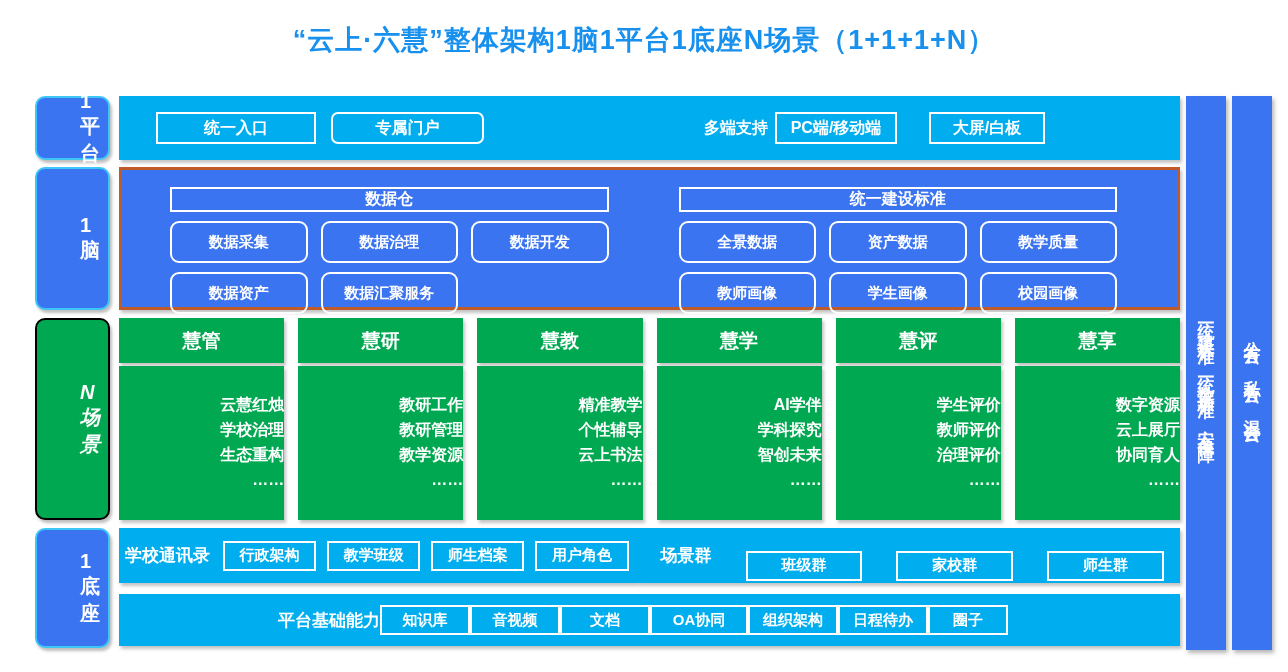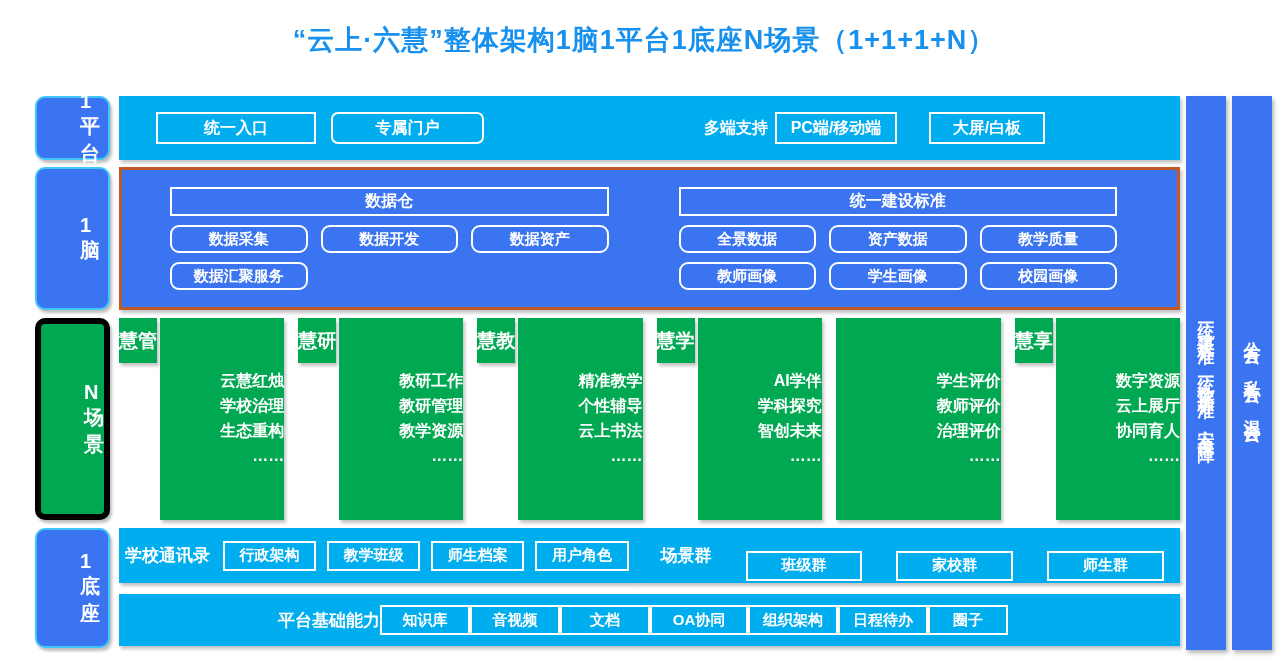--- a/index.html
+++ b/index.html
@@ -18,21 +18,21 @@
   .page-title{
     position:absolute;top:22px;left:0;right:0;text-align:center;
     font-size:27px;font-weight:700;color:var(--title-blue);letter-spacing:1px;
   }
   .row{position:absolute;left:35px;width:1145px;display:flex;gap:9px;}
   .side-label{
     width:75px;flex:none;border-radius:10px;display:flex;align-items:center;justify-content:center;
     color:#fff;font-weight:700;font-size:20px;box-shadow:2px 3px 3px rgba(110,110,110,.45);padding-left:43px;
   }
   .blue-label{background:var(--brand-blue);border:2px solid #3EC6F8;}
-  .green-label{background:var(--green);border:6px solid #000000;}
+  .green-label{background:var(--green);border:2px solid #000000;font-style:italic;}
 
   .wbtn{
     border:2px solid #fff;color:#fff;font-weight:700;
     display:flex;align-items:center;justify-content:center;text-align:center;white-space:nowrap;
   }
 
   
   .row-platform{top:96px;height:64px;}
   .platform-bar{
     flex:1;background:var(--cyan);box-shadow:2px 3px 3px rgba(110,110,110,.4);
@@ -51,26 +51,26 @@
     flex:1;background:var(--brand-blue);border:3px solid var(--orange-border);
     box-shadow:2px 3px 3px rgba(110,110,110,.4);
     display:flex;padding:17px 60px 17px 48px;gap:70px;
   }
   .brain-group{flex:1;display:flex;flex-direction:column;}
   .brain-header{
     height:30px;border:2px solid #fff;color:#fff;font-weight:700;font-size:16px;
     display:flex;align-items:center;justify-content:center;margin-bottom:9px;
   }
   .brain-grid{display:grid;grid-template-columns:repeat(3,1fr);gap:9px 13px;}
-  .brain-btn{height:28px;border-radius:9px;font-size:15px;}
+  .brain-btn{height:42px;border-radius:9px;font-size:15px;}
 
   
   .row-scenes{top:318px;height:202px;}
   .scenes-area{flex:1;display:flex;gap:14px;}
-  .scene-col{flex:1;display:flex;flex-direction:row;gap:3px;}
+  .scene-col{flex:1;display:flex;flex-direction:column;gap:3px;}
   .scene-header{
     height:45px;background:var(--green);box-shadow:2px 3px 3px rgba(110,110,110,.4);
     color:#fff;font-weight:700;font-size:19px;display:flex;align-items:center;justify-content:center;
   }
   .scene-body{
     flex:1;background:var(--green);box-shadow:2px 3px 3px rgba(110,110,110,.4);
     color:#fff;font-weight:700;font-size:16px;line-height:1.55;
     display:flex;flex-direction:column;align-items:flex-end;justify-content:center;text-align:center;
   }
 
@@ -124,20 +124,21 @@
   </div>
 </div>
 
 <div class="row row-brain">
   <div class="side-label blue-label">1脑</div>
   <div class="brain-box">
     <div class="brain-group">
       <div class="brain-header">数据仓</div>
       <div class="brain-grid">
         <div class="wbtn brain-btn">数据采集</div>
+        <div class="wbtn brain-btn">数据治理</div>
         <div class="wbtn brain-btn">数据开发</div>
         <div class="wbtn brain-btn">数据资产</div>
         <div class="wbtn brain-btn">数据汇聚服务</div>
       </div>
     </div>
     <div class="brain-group">
       <div class="brain-header">统一建设标准</div>
       <div class="brain-grid">
         <div class="wbtn brain-btn">全景数据</div>
         <div class="wbtn brain-btn">资产数据</div>
@@ -188,20 +189,21 @@
       <div class="scene-header">慧学</div>
       <div class="scene-body">
         <span>AI学伴</span>
         <span>学科探究</span>
         <span>智创未来</span>
         <span>……</span>
       </div>
     </div>
 
     <div class="scene-col">
+      <div class="scene-header">慧评</div>
       <div class="scene-body">
         <span>学生评价</span>
         <span>教师评价</span>
         <span>治理评价</span>
         <span>……</span>
       </div>
     </div>
 
     <div class="scene-col">
       <div class="scene-header">慧享</div>

